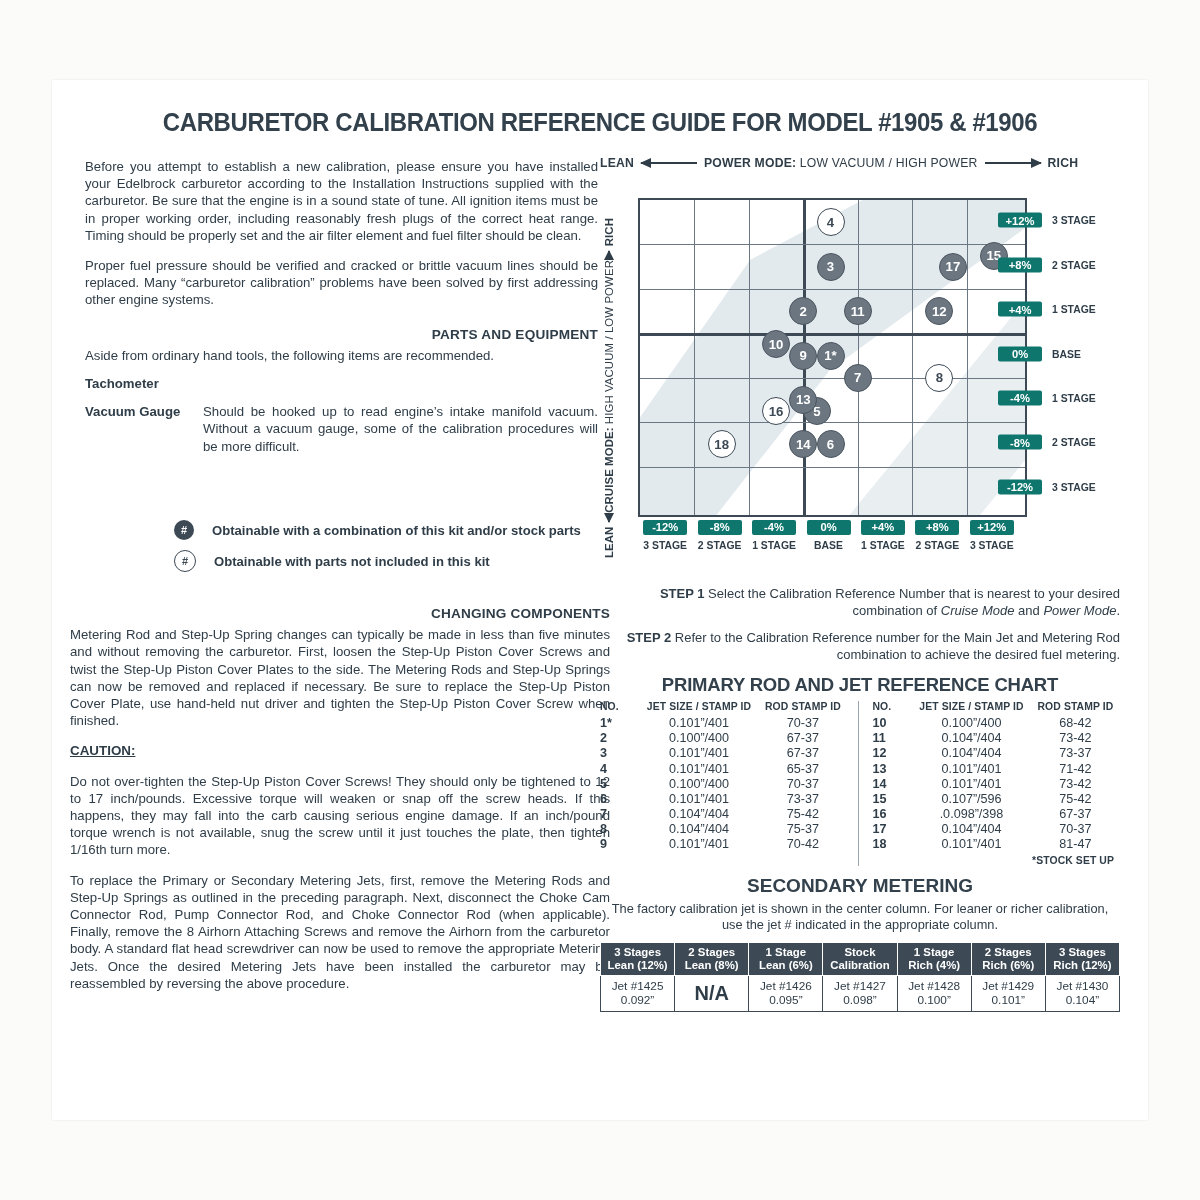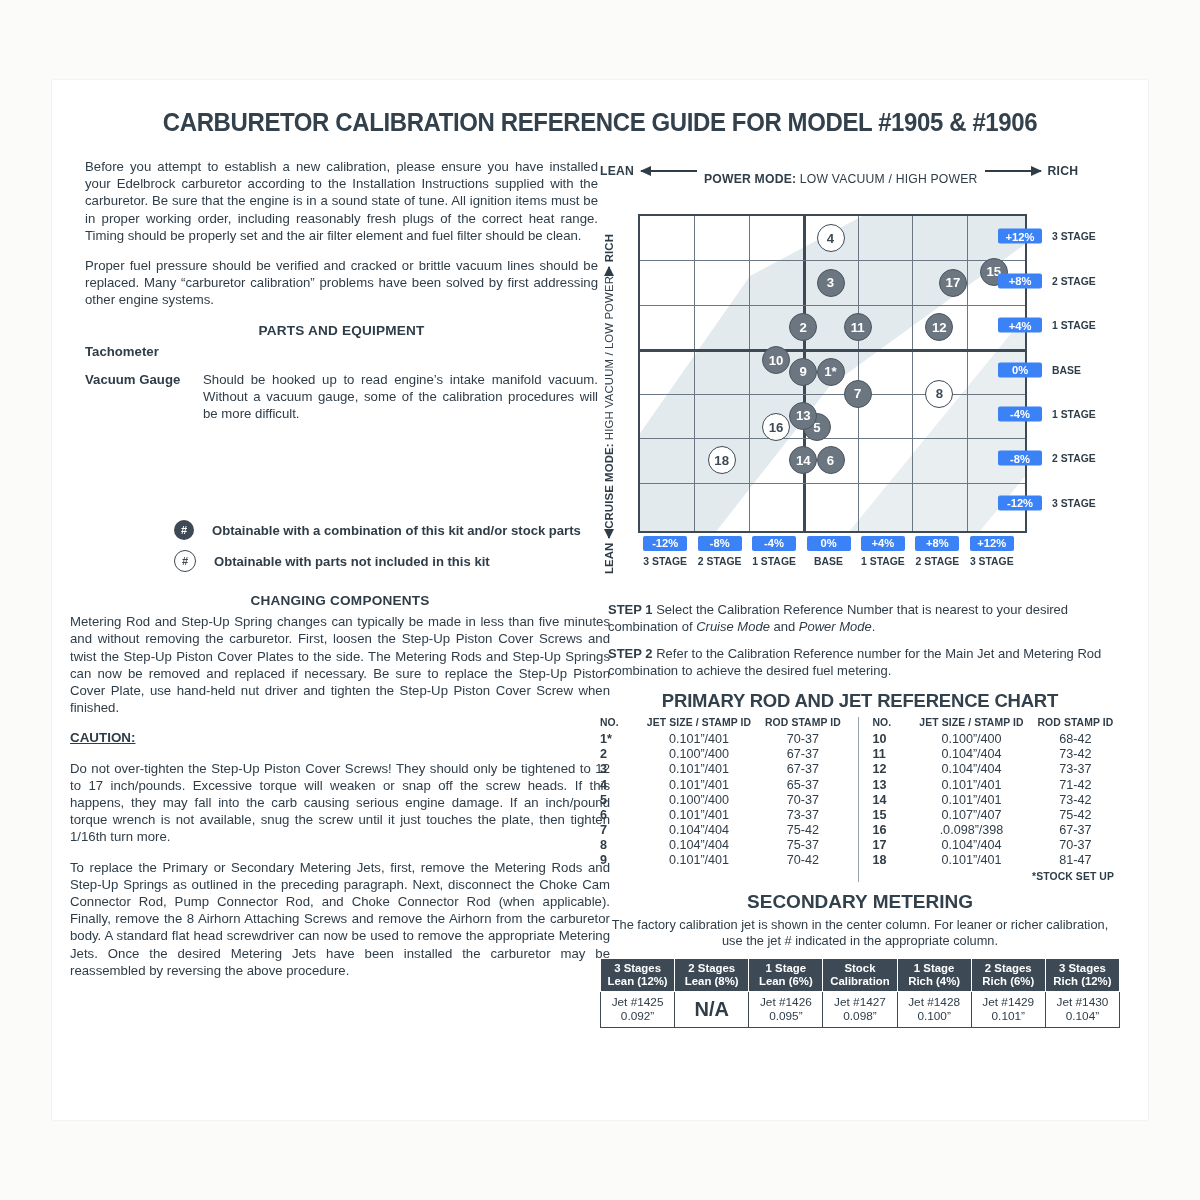--- a/index.html
+++ b/index.html
@@ -29,22 +29,22 @@
     transform-origin:center;
   }
 
   
   .leftcol{
     position:absolute; left:33px; top:78px; width:513px;
     font-size:13.2px; line-height:17.2px;
   }
   .leftcol p{margin:0 0 13px 0; text-align:justify;}
   .sec-head{
-    text-align:center; font-weight:bold; font-size:13.6px;
-    letter-spacing:0.2px; margin:4px 0 4px 0;
+    text-align:right; font-weight:bold; font-size:13.6px;
+    letter-spacing:0.2px; margin:17px 0 4px 0;
   }
   .lead{margin:0 0 11px 0;}
   .pe-row{display:flex; margin-bottom:11px;}
   .pe-term{width:118px; font-weight:bold; flex:none; font-size:13.2px;}
   .pe-def{flex:1; text-align:justify;}
 
   .legend{position:absolute; left:122px; top:440px; width:430px;}
   .legend-row{display:flex; align-items:center; margin-bottom:10px;}
   .badge{
     width:20px;height:20px;border-radius:50%;
@@ -64,21 +64,21 @@
 
   
   .rightcol{position:absolute; left:548px; top:76px; width:520px;}
 
   .axis-top{
     display:flex;align-items:center;
     font-size:12.2px;font-weight:bold;letter-spacing:0.2px;
     margin-left:0; margin-bottom:6px;
   }
   .axis-top .lbl{color:#2f3d48;}
-  .axis-top .mid{font-weight:bold;margin-top:16px;}
+  .axis-top .mid{font-weight:bold;}
   .axis-top .mid span.reg{font-weight:normal;}
   .arrow-l,.arrow-r{
     display:inline-block;width:56px;height:2px;background:#2f3d48;
     position:relative;margin:0 7px;
   }
   .arrow-l:before{
     content:"";position:absolute;left:-1px;top:-4px;
     border-top:5px solid transparent;border-bottom:5px solid transparent;
     border-right:11px solid #2f3d48;
   }
@@ -149,21 +149,21 @@
   .marker.open{background:#ffffff;color:#3d4a55;border:1.8px solid #3d4a55;}
 
   
   .ytick{
     position:absolute; left:398px;
     display:flex;align-items:center;
     transform:translateY(-50%);
     z-index:6;
   }
   .pct{
-    background:#3b82f6;color:#ffffff;
+    background:#0f766e;color:#ffffff;
     font-size:11.2px;font-weight:bold;
     padding:1.5px 6px;border-radius:2px;
     min-width:32px;text-align:center;
   }
   .stage{
     margin-left:10px;font-size:10.4px;font-weight:bold;
     color:#2f3d48;white-space:nowrap;
   }
 
   
@@ -172,21 +172,21 @@
     transform:translateX(-50%);
     text-align:center;z-index:6;
   }
   .xtick .pct{display:inline-block;}
   .xtick .stage{
     margin-left:0;margin-top:5px;display:block;font-size:10.4px;
   }
 
   
   .steps{margin-top:10px;font-size:13px;line-height:16.6px;}
-  .steps p{margin:0 0 11px 8px;}
+  .steps p{margin:0 0 11px 0;text-align:right;}
   .steps b{font-weight:bold;}
   .steps i{font-style:italic;}
 
   
   .tbl-title{
     text-align:center;font-weight:bold;font-size:18.5px;
     letter-spacing:-0.2px;margin:6px 0 5px 0;color:#33414c;
   }
   .prim{display:flex;}
   .prim-half{flex:1;}
@@ -239,20 +239,21 @@
 
 <div class="page">
 
   <div class="doc-title">CARBURETOR CALIBRATION REFERENCE GUIDE FOR MODEL #1905 &amp; #1906</div>
 
   <div class="leftcol">
     <p>Before you attempt to establish a new calibration, please ensure you have installed your Edelbrock carburetor according to the Installation Instructions supplied with the carburetor. Be sure that the engine is in a sound state of tune. All ignition items must be in proper working order, including reasonably fresh plugs of the correct heat range. Timing should be properly set and the air filter element and fuel filter should be clean.</p>
     <p>Proper fuel pressure should be verified and cracked or brittle vacuum lines should be replaced. Many “carburetor calibration” problems have been solved by first addressing other engine systems.</p>
 
     <div class="sec-head">PARTS AND EQUIPMENT</div>
+    <div class="lead">Aside from ordinary hand tools, the following items are recommended.</div>
 
     <div class="pe-row">
       <div class="pe-term">Tachometer</div>
     </div>
     <div class="pe-row">
       <div class="pe-term">Vacuum Gauge</div>
       <div class="pe-def">Should be hooked up to read engine’s intake manifold vacuum. Without a vacuum gauge, some of the calibration procedures will be more difficult.</div>
     </div>
   </div>
 
@@ -471,21 +472,21 @@
                 <td class="c-jet">0.101”/401</td>
                 <td class="c-rod">71-42</td>
               </tr>
               <tr>
                 <td class="c-no">14</td>
                 <td class="c-jet">0.101”/401</td>
                 <td class="c-rod">73-42</td>
               </tr>
               <tr>
                 <td class="c-no">15</td>
-                <td class="c-jet">0.107”/407</td>
+                <td class="c-jet">0.107”/596</td>
                 <td class="c-rod">75-42</td>
               </tr>
               <tr>
                 <td class="c-no">16</td>
                 <td class="c-jet">.0.098”/398</td>
                 <td class="c-rod">67-37</td>
               </tr>
               <tr>
                 <td class="c-no">17</td>
                 <td class="c-jet">0.104”/404</td>

